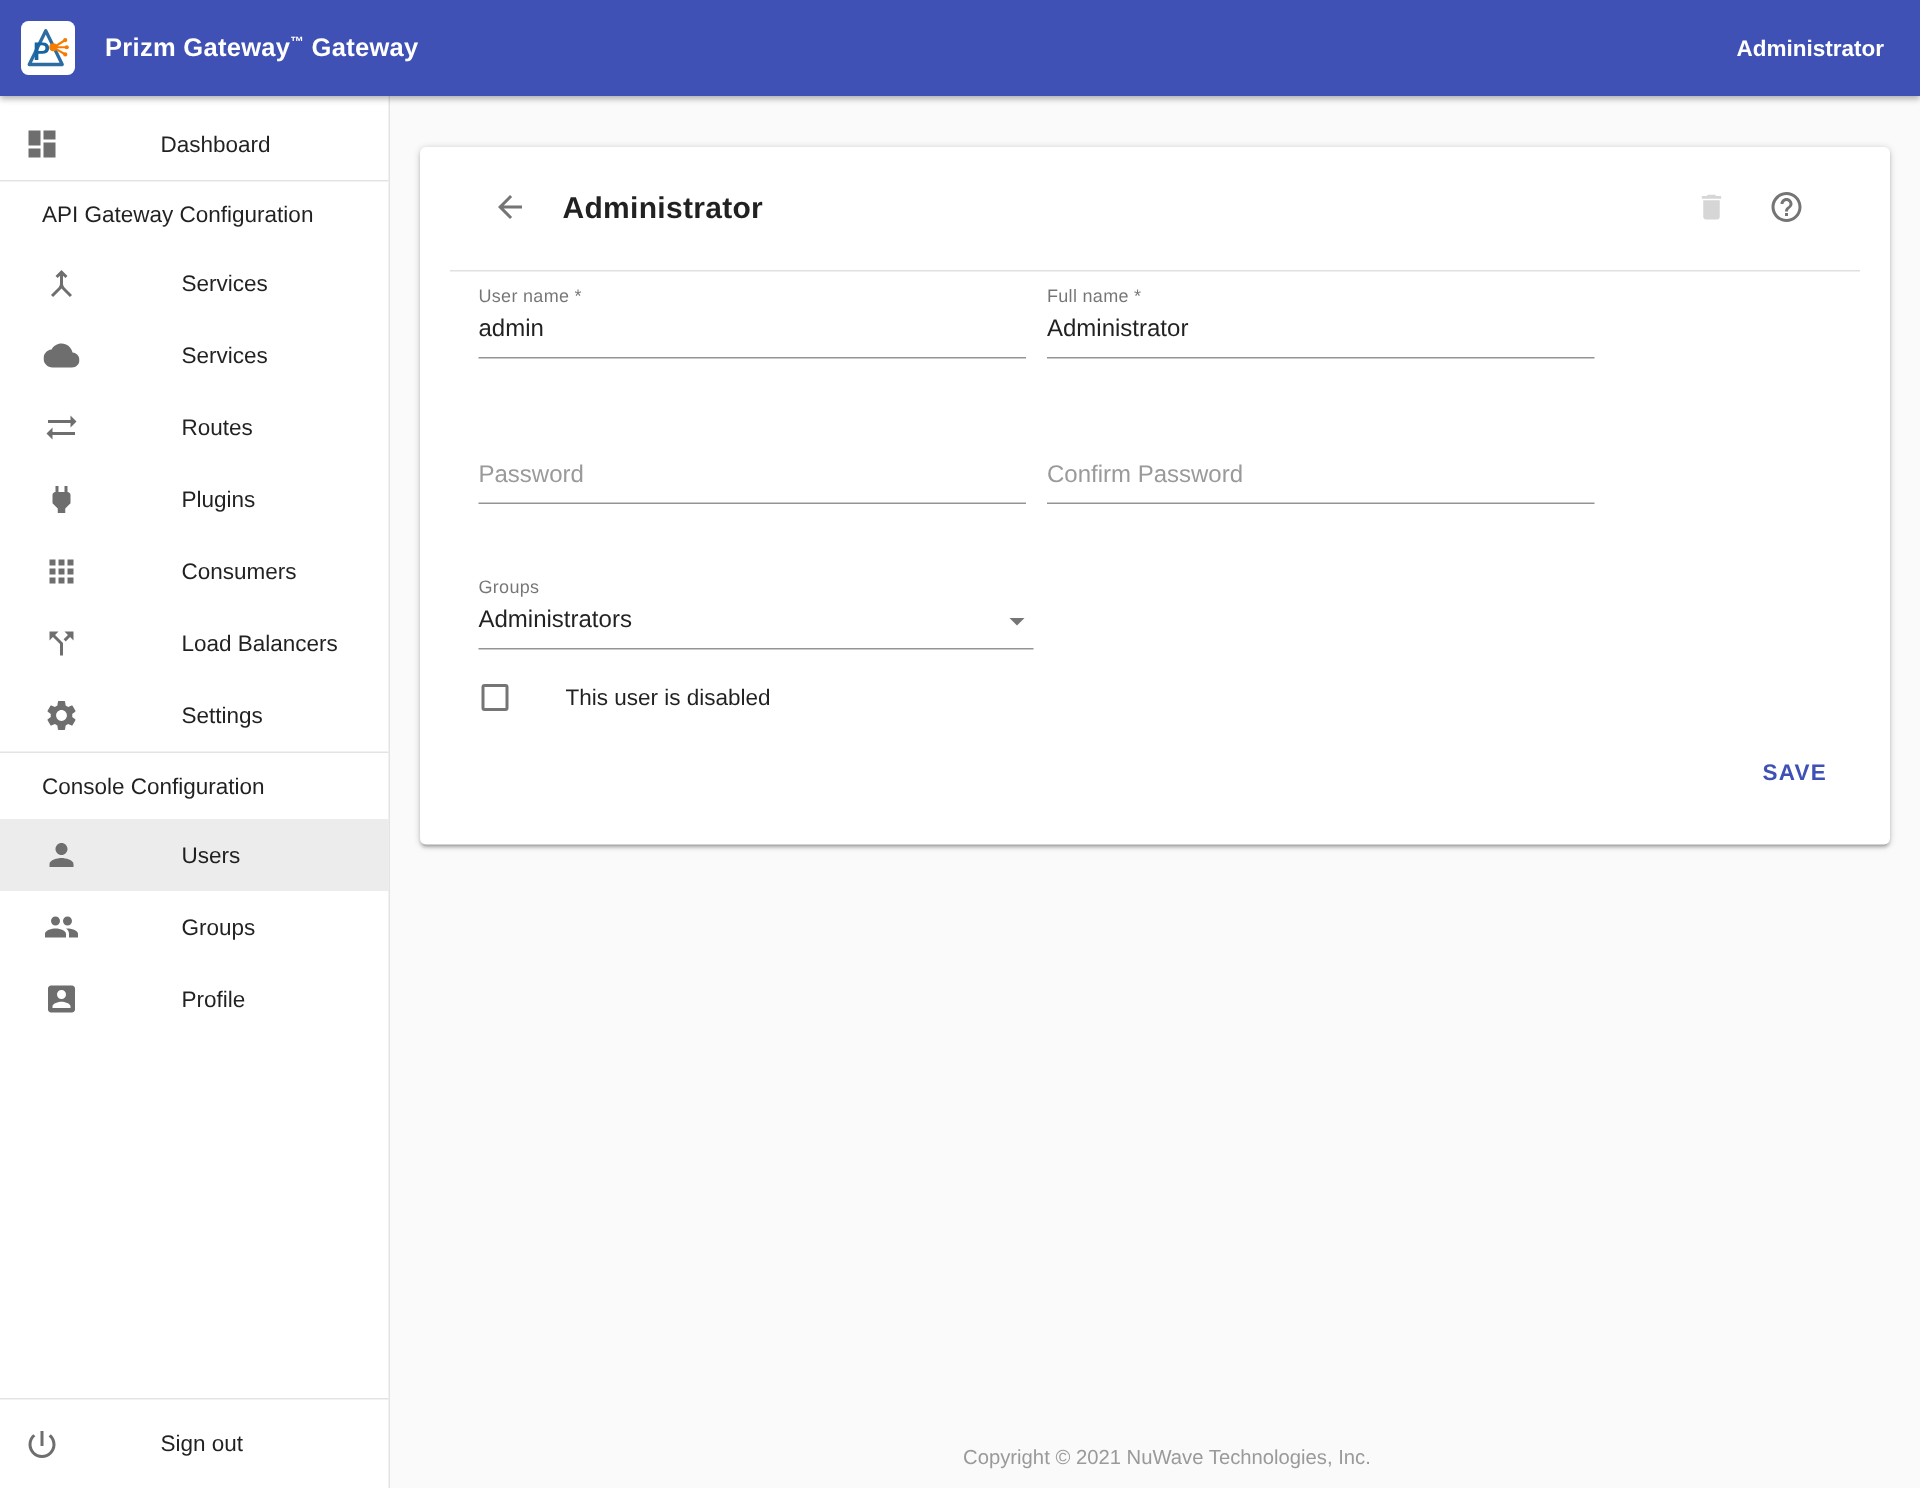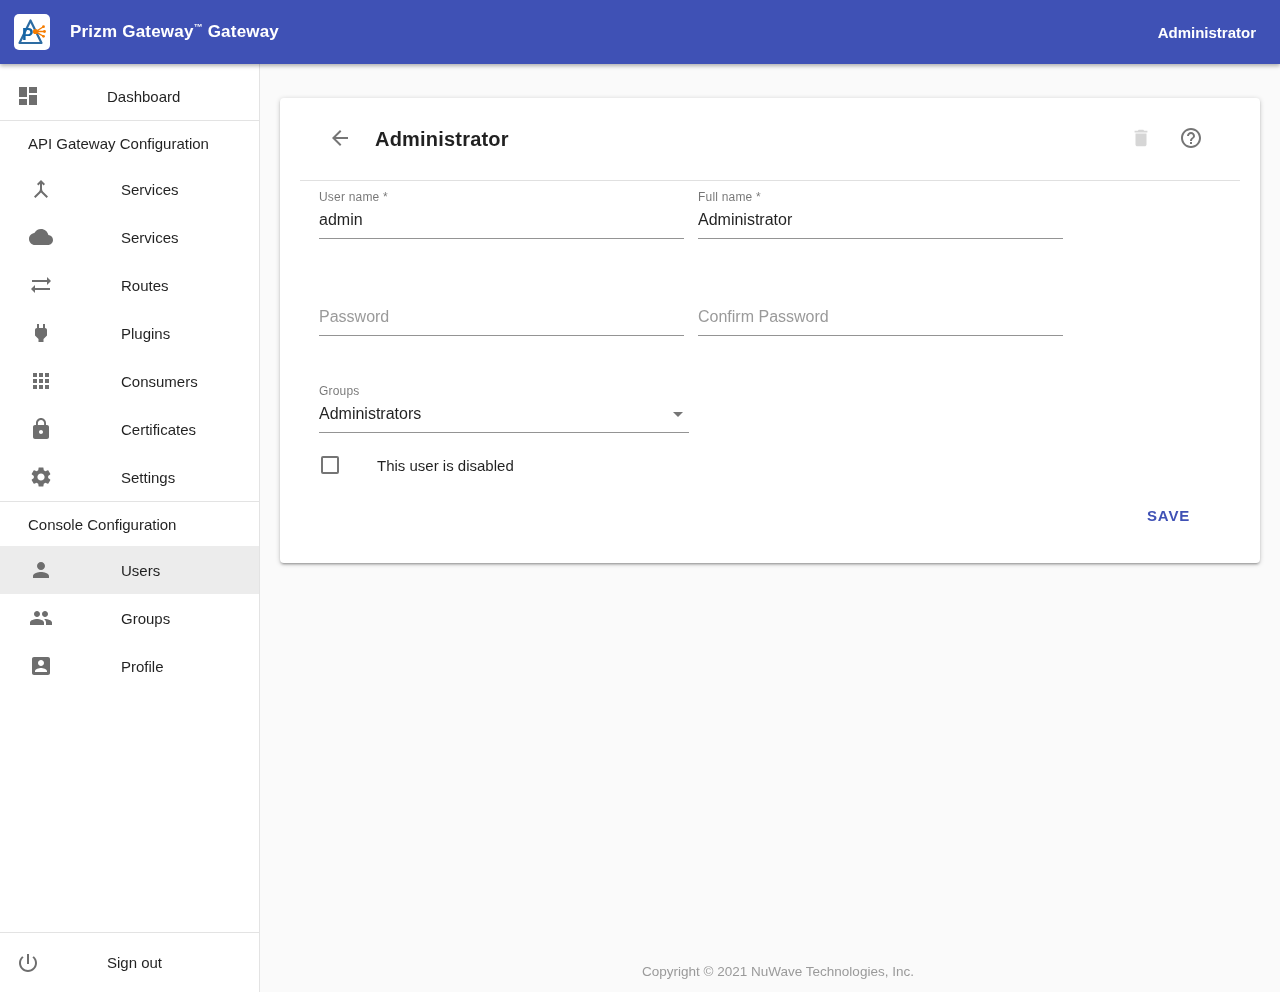--- a/index.html
+++ b/index.html
@@ -45,21 +45,21 @@
   .icon-btn { width:32px; height:32px; border:none; background:transparent; cursor:pointer;
               display:flex; align-items:center; justify-content:center; color:#757575; padding:0; }
   .icon-btn svg { width:22px; height:22px; fill:currentColor; }
   .icon-btn.big svg { width:24px; height:24px; }
   .icon-btn.disabled { color:#d6d6d6; cursor:default; }
   .card-title { font-size:20px; font-weight:700; margin-left:19px; color:rgba(0,0,0,.87); letter-spacing:.2px; }
   .card-hspacer { flex:1; }
   .icon-gap { width:18px; }
   .card-divider { height:1px; background:#e0e0e0; margin:0 20px; }
 
-  .form { padding:9px 54px 30px 39px; }
+  .form { padding:9px 26px 30px 39px; }
   .form-grid { display:grid; grid-template-columns:365px 365px; column-gap:14px; row-gap:48px; }
   .field { width:365px; }
   .flabel { font-size:12px; color:rgba(0,0,0,.54); height:14px; line-height:14px; letter-spacing:.2px; }
   .field input { width:100%; border:none; outline:none; background:transparent;
                  border-bottom:1px solid rgba(0,0,0,.42);
                  font-family:inherit; font-size:16px; color:rgba(0,0,0,.87);
                  padding:7px 0 9px 0; }
   .field input::placeholder { color:#9a9a9a; }
 
   .groups-field { width:370px; margin-top:48px; cursor:pointer; }
@@ -163,29 +163,29 @@
 
       <div class="side-item inner">
         <span class="ic">
           <svg viewBox="0 0 24 24">
               <path d="M4 8h4V4H4v4zm6 12h4v-4h-4v4zm-6 0h4v-4H4v4zm0-6h4v-4H4v4zm6 0h4v-4h-4v4zm6-10v4h4V4h-4zm-6 4h4V4h-4v4zm6 6h4v-4h-4v4zm0 6h4v-4h-4v4z"></path>
             </svg>
         </span>
         <span class="lbl">Consumers</span>
       </div>
 
-
-      <div class="side-item inner">
-        <span class="ic">
-          <svg viewBox="0 0 24 24">
-              <path d="M18 8h-1V6c0-2.76-2.24-5-5-5S7 3.24 7 6v2H6c-1.1 0-2 .9-2 2v10c0 1.1.9 2 2 2h12c1.1 0 2-.9 2-2V10c0-1.1-.9-2-2-2zm-6 9c-1.1 0-2-.9-2-2s.9-2 2-2 2 .9 2 2-.9 2-2 2zm3.1-9H8.9V6c0-1.71 1.39-3.1 3.1-3.1 1.71 0 3.1 1.39 3.1 3.1v2z"></path>
-            </svg>
-        </span>
-        <span class="lbl">Certificates</span>
-      </div>
+      <div class="side-item inner">
+        <span class="ic">
+          <svg viewBox="0 0 24 24">
+              <path d="M14 4l2.29 2.29-2.88 2.88 1.42 1.42 2.88-2.88L20 10V4zm-4 0H4v6l2.29-2.29 4.71 4.7V20h2v-8.41l-5.29-5.3z"></path>
+            </svg>
+        </span>
+        <span class="lbl">Load Balancers</span>
+      </div>
+
 
       <div class="side-item inner">
         <span class="ic">
           <svg viewBox="0 0 24 24">
               <path d="M19.14 12.94c.04-.3.06-.61.06-.94 0-.32-.02-.64-.07-.94l2.03-1.58c.18-.14.23-.41.12-.61l-1.92-3.32c-.12-.22-.37-.29-.59-.22l-2.39.96c-.5-.38-1.03-.7-1.62-.94l-.36-2.54c-.04-.24-.24-.41-.48-.41h-3.84c-.24 0-.43.17-.47.41l-.36 2.54c-.59.24-1.13.57-1.62.94l-2.39-.96c-.22-.08-.47 0-.59.22L2.74 8.87c-.12.21-.08.47.12.61l2.03 1.58c-.05.3-.09.63-.09.94s.02.64.07.94l-2.03 1.58c-.18.14-.23.41-.12.61l1.92 3.32c.12.22.37.29.59.22l2.39-.96c.5.38 1.03.7 1.62.94l.36 2.54c.05.24.24.41.48.41h3.84c.24 0 .44-.17.47-.41l.36-2.54c.59-.24 1.13-.56 1.62-.94l2.39.96c.22.08.47 0 .59-.22l1.92-3.32c.12-.22.07-.47-.12-.61l-2.01-1.58zM12 15.6c-1.98 0-3.6-1.62-3.6-3.6s1.62-3.6 3.6-3.6 3.6 1.62 3.6 3.6-1.62 3.6-3.6 3.6z"></path>
             </svg>
         </span>
         <span class="lbl">Settings</span>
       </div>
 

